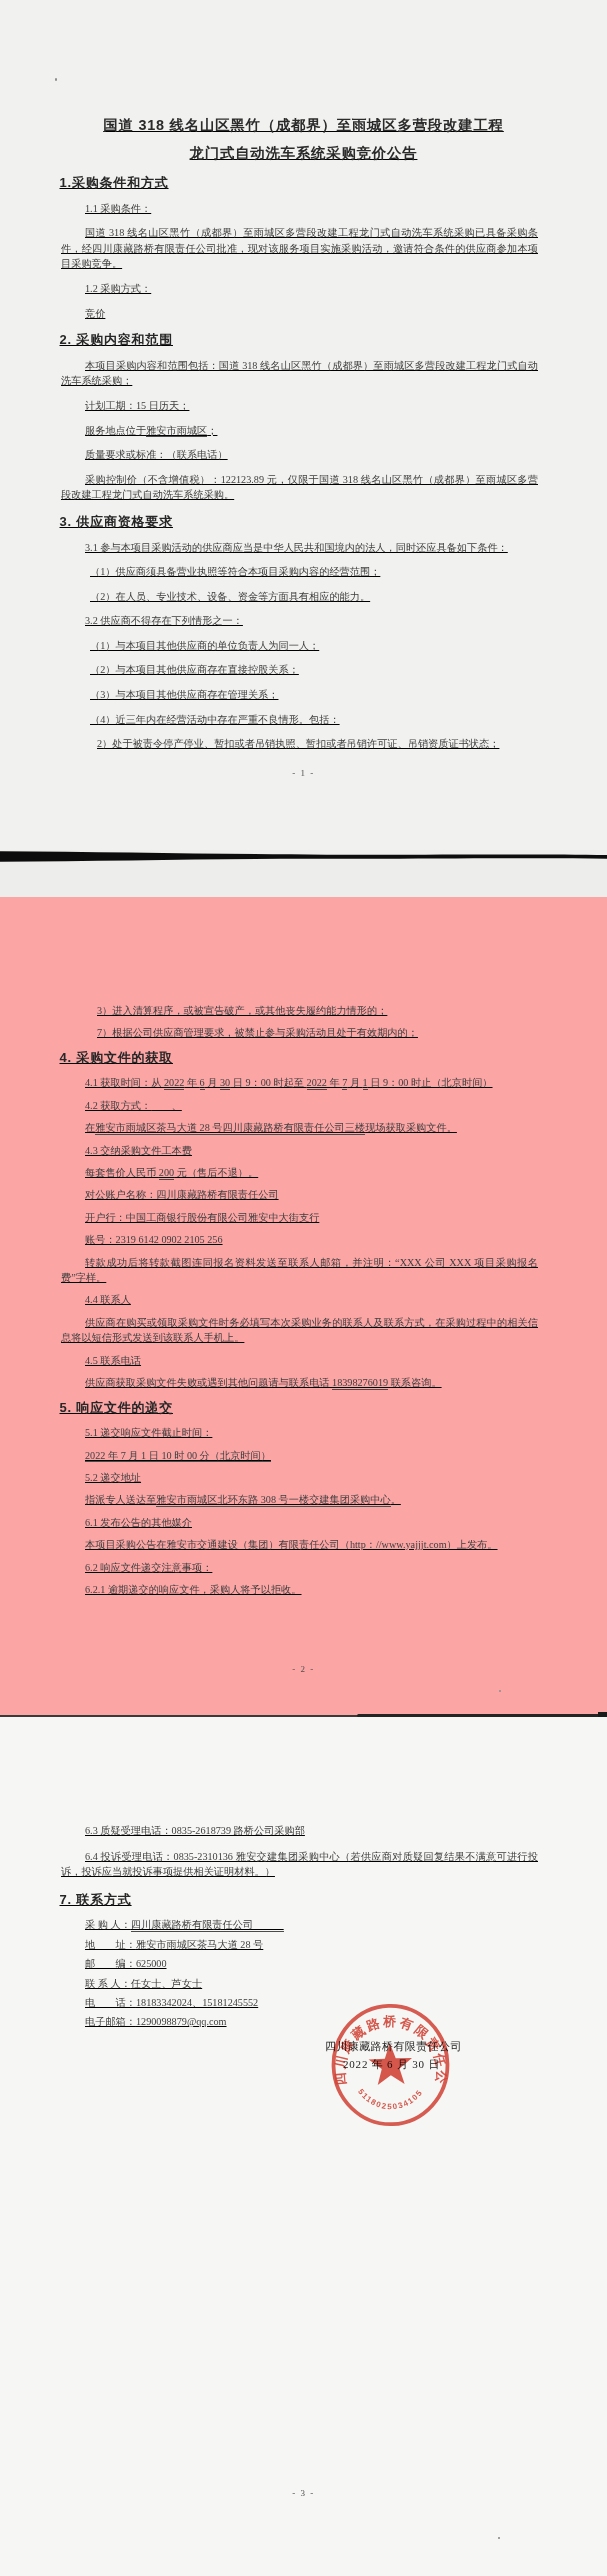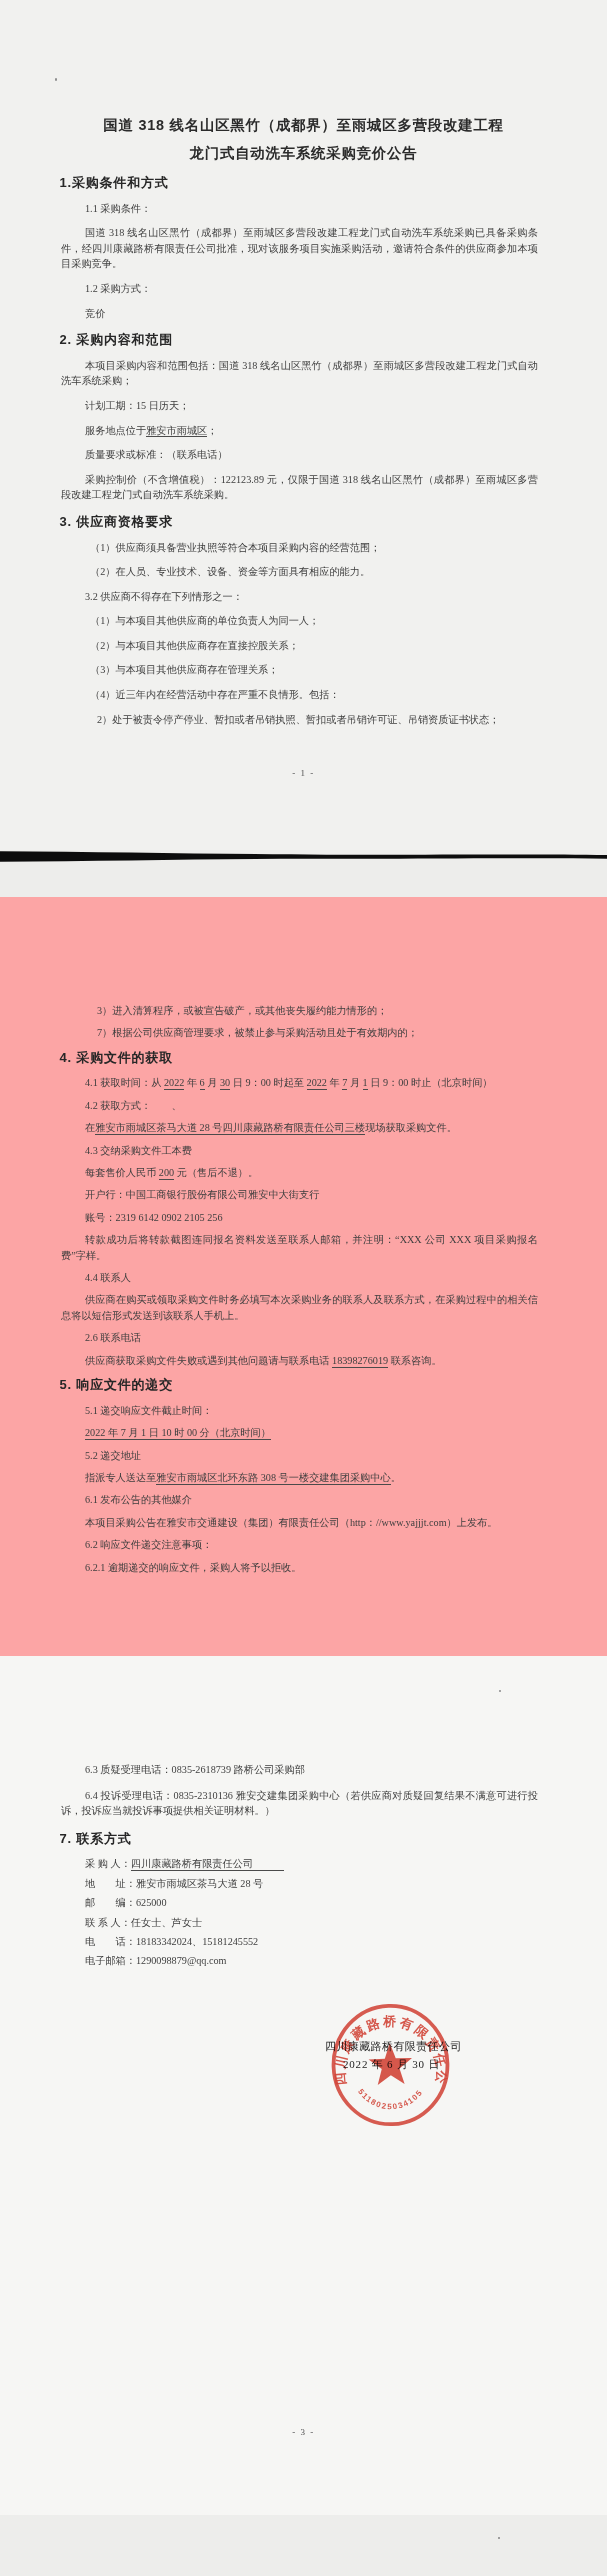--- a/index.html
+++ b/index.html
@@ -4,22 +4,22 @@
 <style>
   html,body{margin:0;padding:0;}
   body{
     width:607px;height:2576px;position:relative;overflow:hidden;
     background:#ededeb;
     font-family:"Liberation Serif","DejaVu Serif",serif;
   }
   .page{position:absolute;left:0;width:607px;}
   .page.p1{top:0;height:850px;background:#f1f1ef;}
   .page.p2{top:897px;height:849px;background:#fca5a5;}
-  .page.p3{top:1656px;height:859px;background:#f6f6f4;}
-  .content{padding:16px 61px;position:relative;}
+  .page.p3{top:1717px;height:859px;background:#f6f6f4;}
+  .content{padding:16px 61px;position:relative;text-decoration:underline;}
   .p1 .content{padding-top:111px;}
   .p2 .content{padding-top:106px;}
   .p3 .content{padding-top:106px;}
 
   .blk{
     font-size:10.2px;line-height:15.6px;color:#3e3e3e;
     text-align:justify;margin:0 8px 9px 0;
   }
   .p2 .blk{margin-bottom:6.8px;}
   .p3 .blk{margin-bottom:10px;}
@@ -78,20 +78,21 @@
       <div class="blk p"><span>国道 318 线名山区黑竹（成都界）至雨城区多营段改建工程龙门式自动洗车系统采购已具备采购条件，经四川康藏路桥有限责任公司批准，现对该服务项目实施采购活动，邀请符合条件的供应商参加本项目采购竞争。</span></div>
       <div class="blk sub"><span>1.2 采购方式：</span></div>
       <div class="blk sub"><span>竞价</span></div>
       <div class="blk h"><span>2. 采购内容和范围</span></div>
       <div class="blk p"><span>本项目采购内容和范围包括：国道 318 线名山区黑竹（成都界）至雨城区多营段改建工程龙门式自动洗车系统采购；</span></div>
       <div class="blk sub"><span>计划工期：15 日历天；</span></div>
       <div class="blk sub"><span>服务地点位于</span><span class="u">雅安市雨城区</span><span>；</span></div>
       <div class="blk sub"><span>质量要求或标准：（联系电话）</span></div>
       <div class="blk p"><span>采购控制价（不含增值税）：122123.89 元，仅限于国道 318 线名山区黑竹（成都界）至雨城区多营段改建工程龙门式自动洗车系统采购。</span></div>
       <div class="blk h"><span>3. 供应商资格要求</span></div>
+      <div class="blk p"><span>3.1 参与本项目采购活动的供应商应当是中华人民共和国境内的法人，同时还应具备如下条件：</span></div>
       <div class="blk li"><span>（1）供应商须具备营业执照等符合本项目采购内容的经营范围；</span></div>
       <div class="blk li"><span>（2）在人员、专业技术、设备、资金等方面具有相应的能力。</span></div>
       <div class="blk sub"><span>3.2 供应商不得存在下列情形之一：</span></div>
       <div class="blk li"><span>（1）与本项目其他供应商的单位负责人为同一人；</span></div>
       <div class="blk li"><span>（2）与本项目其他供应商存在直接控股关系；</span></div>
       <div class="blk li"><span>（3）与本项目其他供应商存在管理关系；</span></div>
       <div class="blk li"><span>（4）近三年内在经营活动中存在严重不良情形。包括：</span></div>
       <div class="blk lis"><span>2）处于被责令停产停业、暂扣或者吊销执照、暂扣或者吊销许可证、吊销资质证书状态；</span></div>
     </div>
   <div class="footer">- 1 -</div>
@@ -104,26 +105,27 @@
 <section class="page p2">
   <div class="content">
       <div class="blk lis"><span>3）进入清算程序，或被宣告破产，或其他丧失履约能力情形的；</span></div>
       <div class="blk lis"><span>7）根据公司供应商管理要求，被禁止参与采购活动且处于有效期内的；</span></div>
       <div class="blk h"><span>4. 采购文件的获取</span></div>
       <div class="blk sub"><span>4.1 获取时间：从 </span><span class="u">2022</span><span> 年 </span><span class="u">6</span><span> 月 </span><span class="u">30</span><span> 日 9：00 时起至 </span><span class="u">2022</span><span> 年 </span><span class="u">7</span><span> 月 </span><span class="u">1</span><span> 日 9：00 时止（北京时间）</span></div>
       <div class="blk sub"><span>4.2 获取方式：</span><span>　　、</span></div>
       <div class="blk sub"><span>在</span><span class="u">雅安市雨城区茶马大道 28 号四川康藏路桥有限责任公司三楼</span><span>现场获取采购文件。</span></div>
       <div class="blk sub"><span>4.3 交纳采购文件工本费</span></div>
       <div class="blk sub"><span>每套售价人民币 </span><span class="u">200</span><span> 元（售后不退）。</span></div>
+      <div class="blk sub"><span>对公账户名称：四川康藏路桥有限责任公司</span></div>
       <div class="blk sub"><span>开户行：中国工商银行股份有限公司雅安中大街支行</span></div>
       <div class="blk sub"><span>账号：2319 6142 0902 2105 256</span></div>
       <div class="blk p"><span>转款成功后将转款截图连同报名资料发送至联系人邮箱，并注明：“XXX 公司 XXX 项目采购报名费”字样。</span></div>
       <div class="blk sub"><span>4.4 联系人</span></div>
       <div class="blk p"><span>供应商在购买或领取采购文件时务必填写本次采购业务的联系人及联系方式，在采购过程中的相关信息将以短信形式发送到该联系人手机上。</span></div>
-      <div class="blk sub"><span>2.6 联系电话</span></div>
+      <div class="blk sub"><span>4.5 联系电话</span></div>
       <div class="blk p"><span>供应商获取采购文件失败或遇到其他问题请与联系电话 </span><span class="u">18398276019</span><span> 联系咨询。</span></div>
       <div class="blk h"><span>5. 响应文件的递交</span></div>
       <div class="blk sub"><span>5.1 递交响应文件截止时间：</span></div>
       <div class="blk sub"><span class="u">2022 年 7 月 1 日 10 时 00 分（北京时间）</span></div>
       <div class="blk sub"><span>5.2 递交地址</span></div>
       <div class="blk sub"><span>指派专人送达至</span><span class="u">雅安市雨城区北环东路 308 号一楼交建集团采购中心</span><span>。</span></div>
       <div class="blk sub"><span>6.1 发布公告的其他媒介</span></div>
       <div class="blk p"><span>本项目采购公告在雅安市交通建设（集团）有限责任公司（http：//www.yajjjt.com）上发布。</span></div>
       <div class="blk sub"><span>6.2 响应文件递交注意事项：</span></div>
       <div class="blk sub"><span>6.2.1 逾期递交的响应文件，采购人将予以拒收。</span></div>

